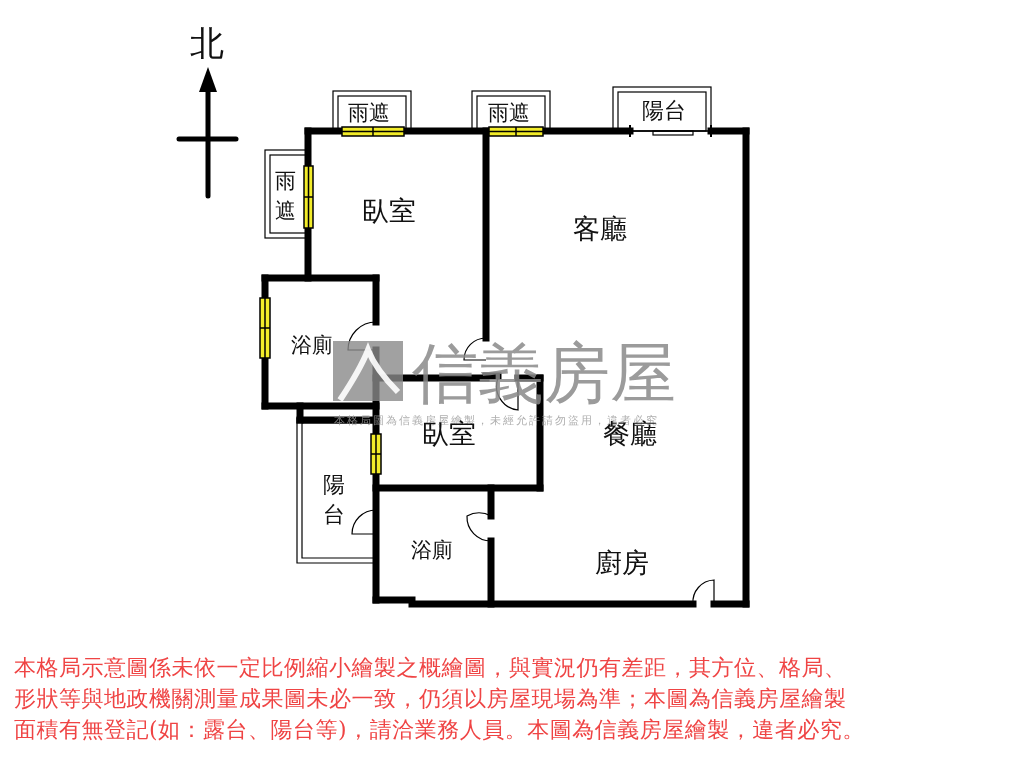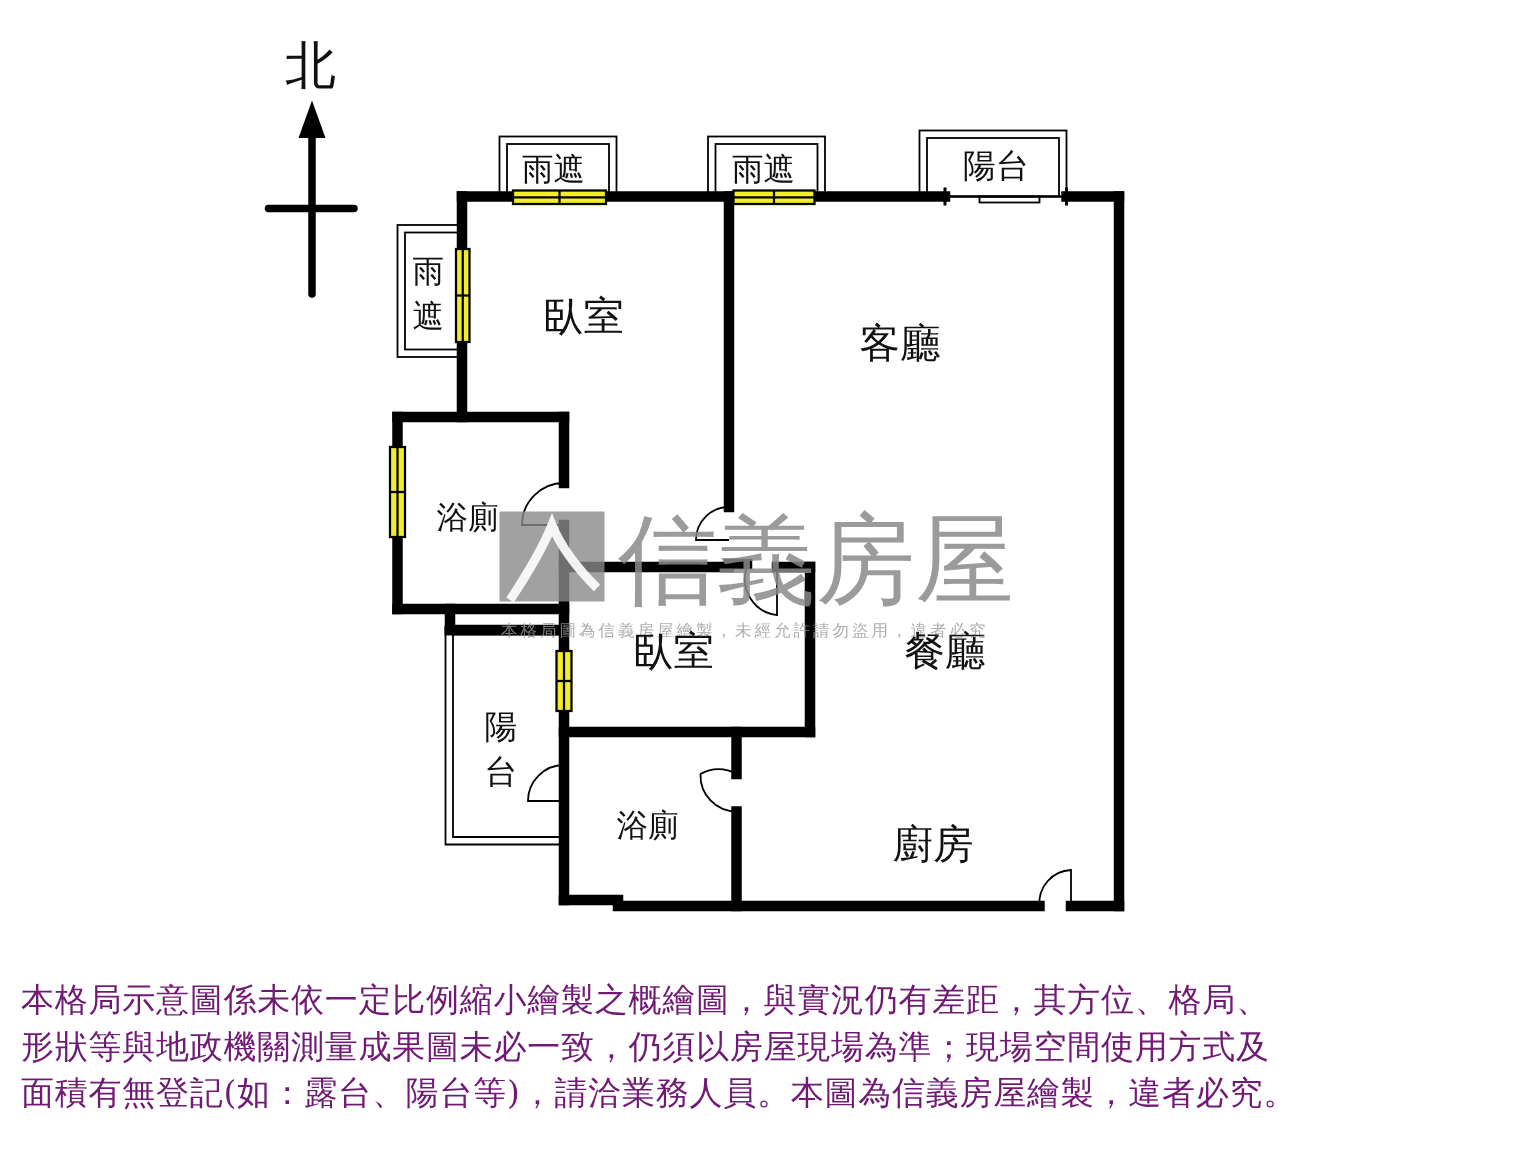--- a/index.html
+++ b/index.html
@@ -4,21 +4,21 @@
 <style>
   html, body { margin: 0; padding: 0; background: #ffffff; }
   body { width: 1024px; height: 768px; position: relative; overflow: hidden;
          font-family: "DejaVu Serif", "Liberation Serif", serif; }
   #plan { position: absolute; left: 0; top: 0; width: 1024px; height: 640px; }
   .room-label { font-family: "DejaVu Serif", "Liberation Serif", serif; fill: #111; }
   .wm-text { font-family: "DejaVu Sans", "Liberation Sans", sans-serif; fill: #8a8a8a; opacity: 0.85; }
   .wm-small { font-family: "DejaVu Sans", "Liberation Sans", sans-serif; fill: #9a9a9a; opacity: 0.8; }
   #disclaimer { position: absolute; left: 14px; top: 652px; width: 1000px;
                 font-family: "DejaVu Serif", "Liberation Serif", serif;
-                font-size: 22px; line-height: 31px; color: #701a75; letter-spacing: 0.5px; }
+                font-size: 22px; line-height: 31px; color: #ef4444; letter-spacing: 0.5px; }
   #disclaimer div { white-space: nowrap; }
 </style>
 </head>
 <body>
 
 <svg id="plan" viewBox="0 0 1024 640" xmlns="http://www.w3.org/2000/svg">
 
   <g>
     <text x="190" y="55" font-size="34" class="room-label">北</text>
     <g>
@@ -150,15 +150,15 @@
     <text x="348" y="120" font-size="21" class="room-label">雨遮</text>
     <text x="488" y="120" font-size="21" class="room-label">雨遮</text>
     <text x="275" y="188" font-size="21" class="room-label">雨</text>
     <text x="275" y="218" font-size="21" class="room-label">遮</text>
     <text x="642" y="118" font-size="22" class="room-label">陽台</text>
   </g>
 </svg>
 
 <div id="disclaimer">
   <div>本格局示意圖係未依一定比例縮小繪製之概繪圖，與實況仍有差距，其方位、格局、</div>
-  <div>形狀等與地政機關測量成果圖未必一致，仍須以房屋現場為準；現場空間使用方式及</div>
+  <div>形狀等與地政機關測量成果圖未必一致，仍須以房屋現場為準；本圖為信義房屋繪製</div>
   <div>面積有無登記(如：露台、陽台等)，請洽業務人員。本圖為信義房屋繪製，違者必究。</div>
 </div>
 
 </body></html>

